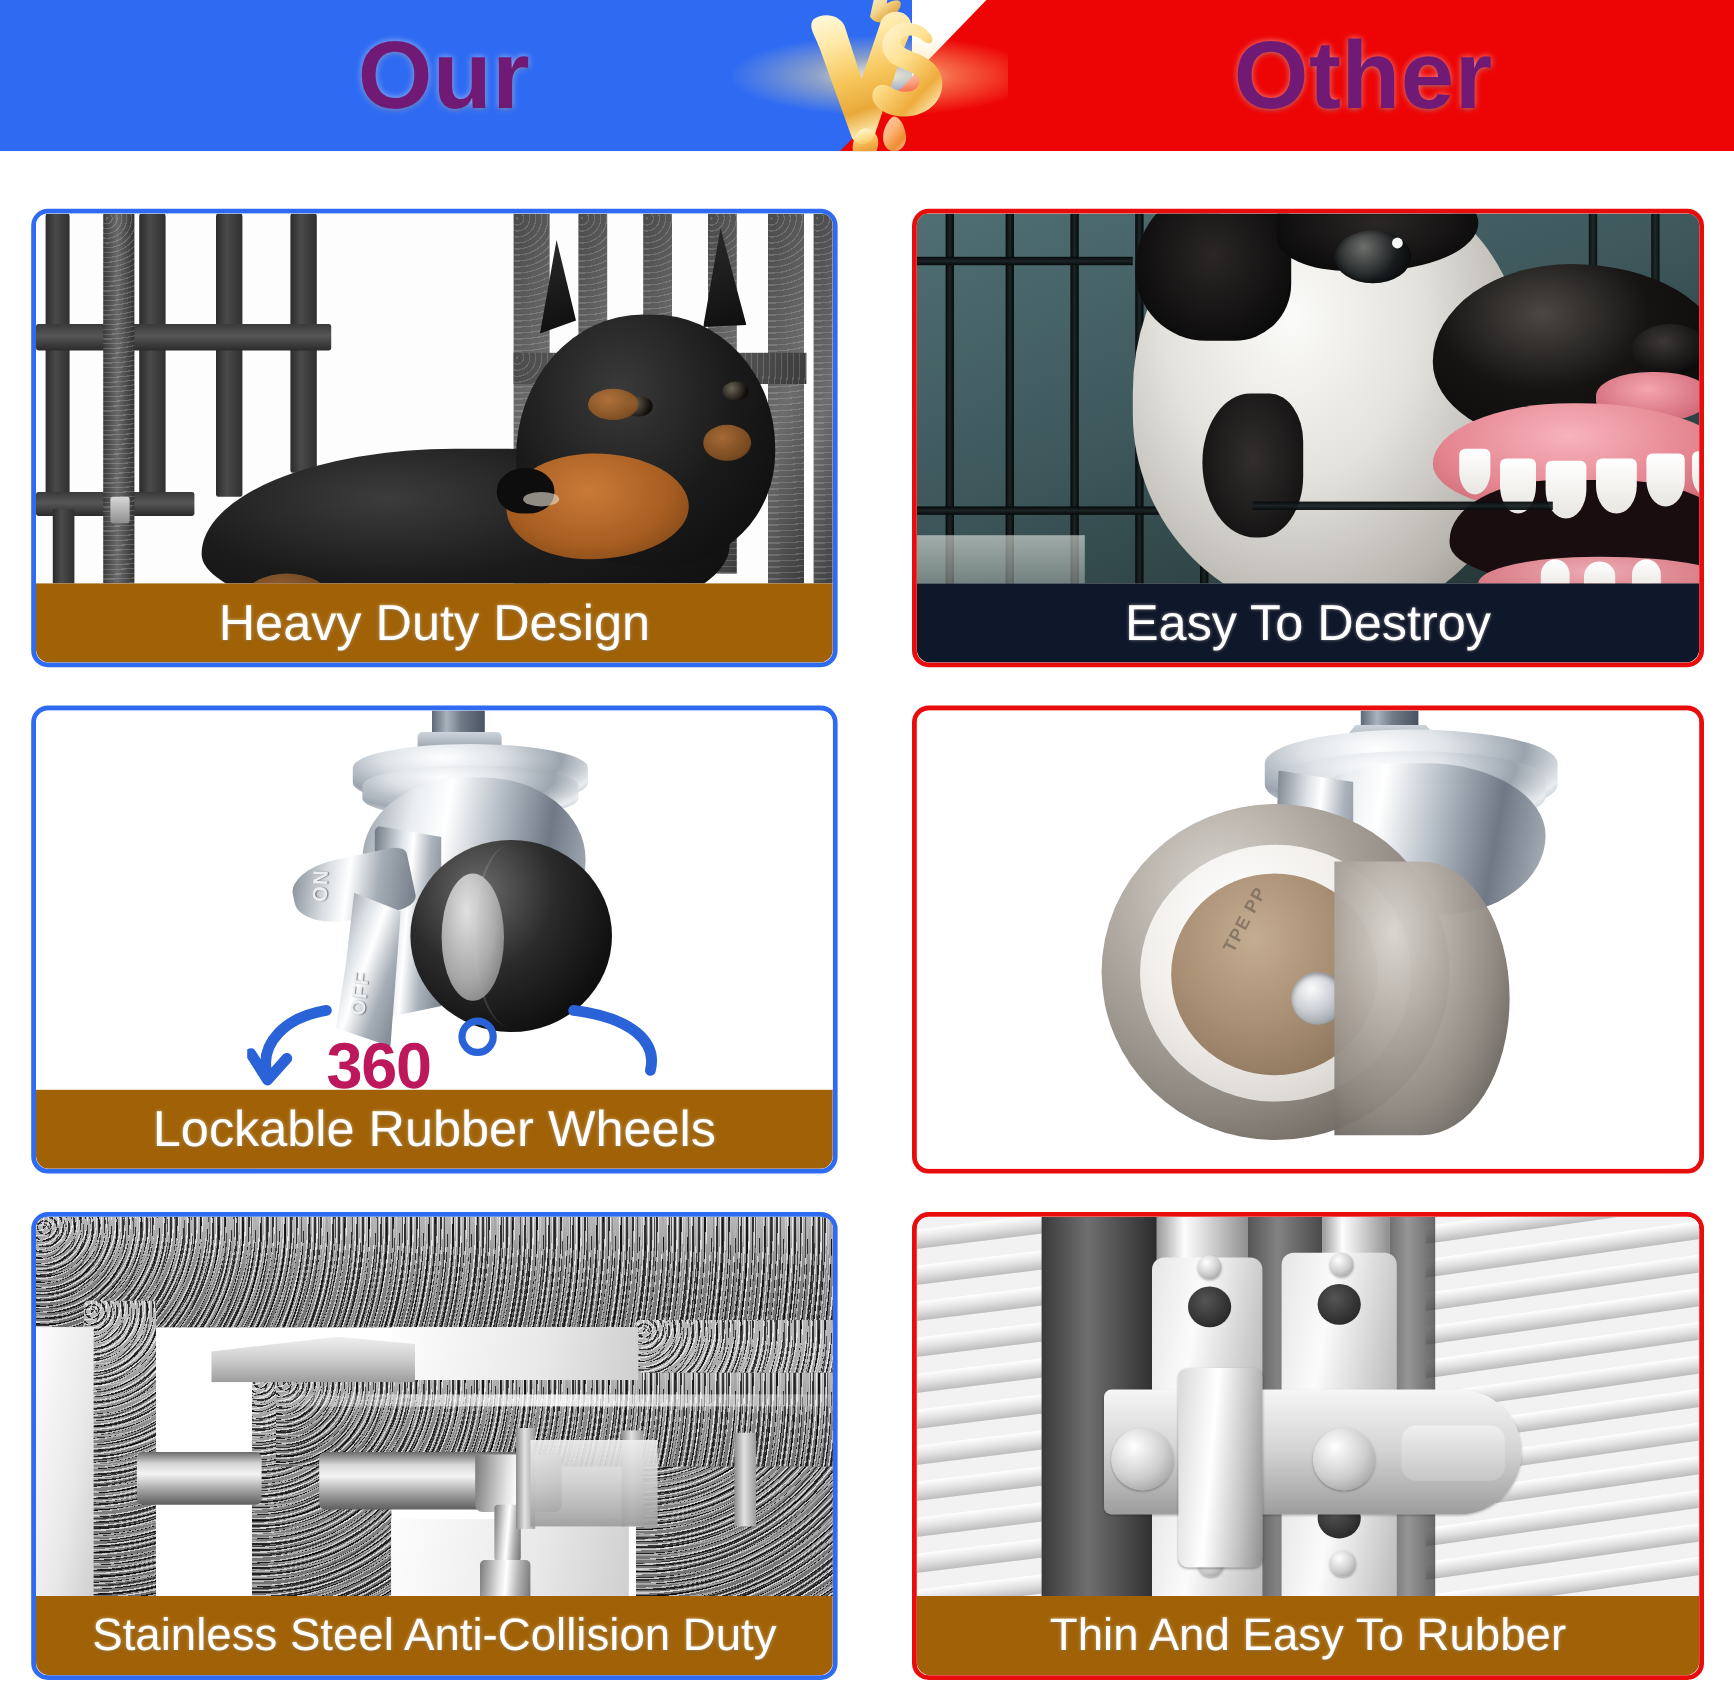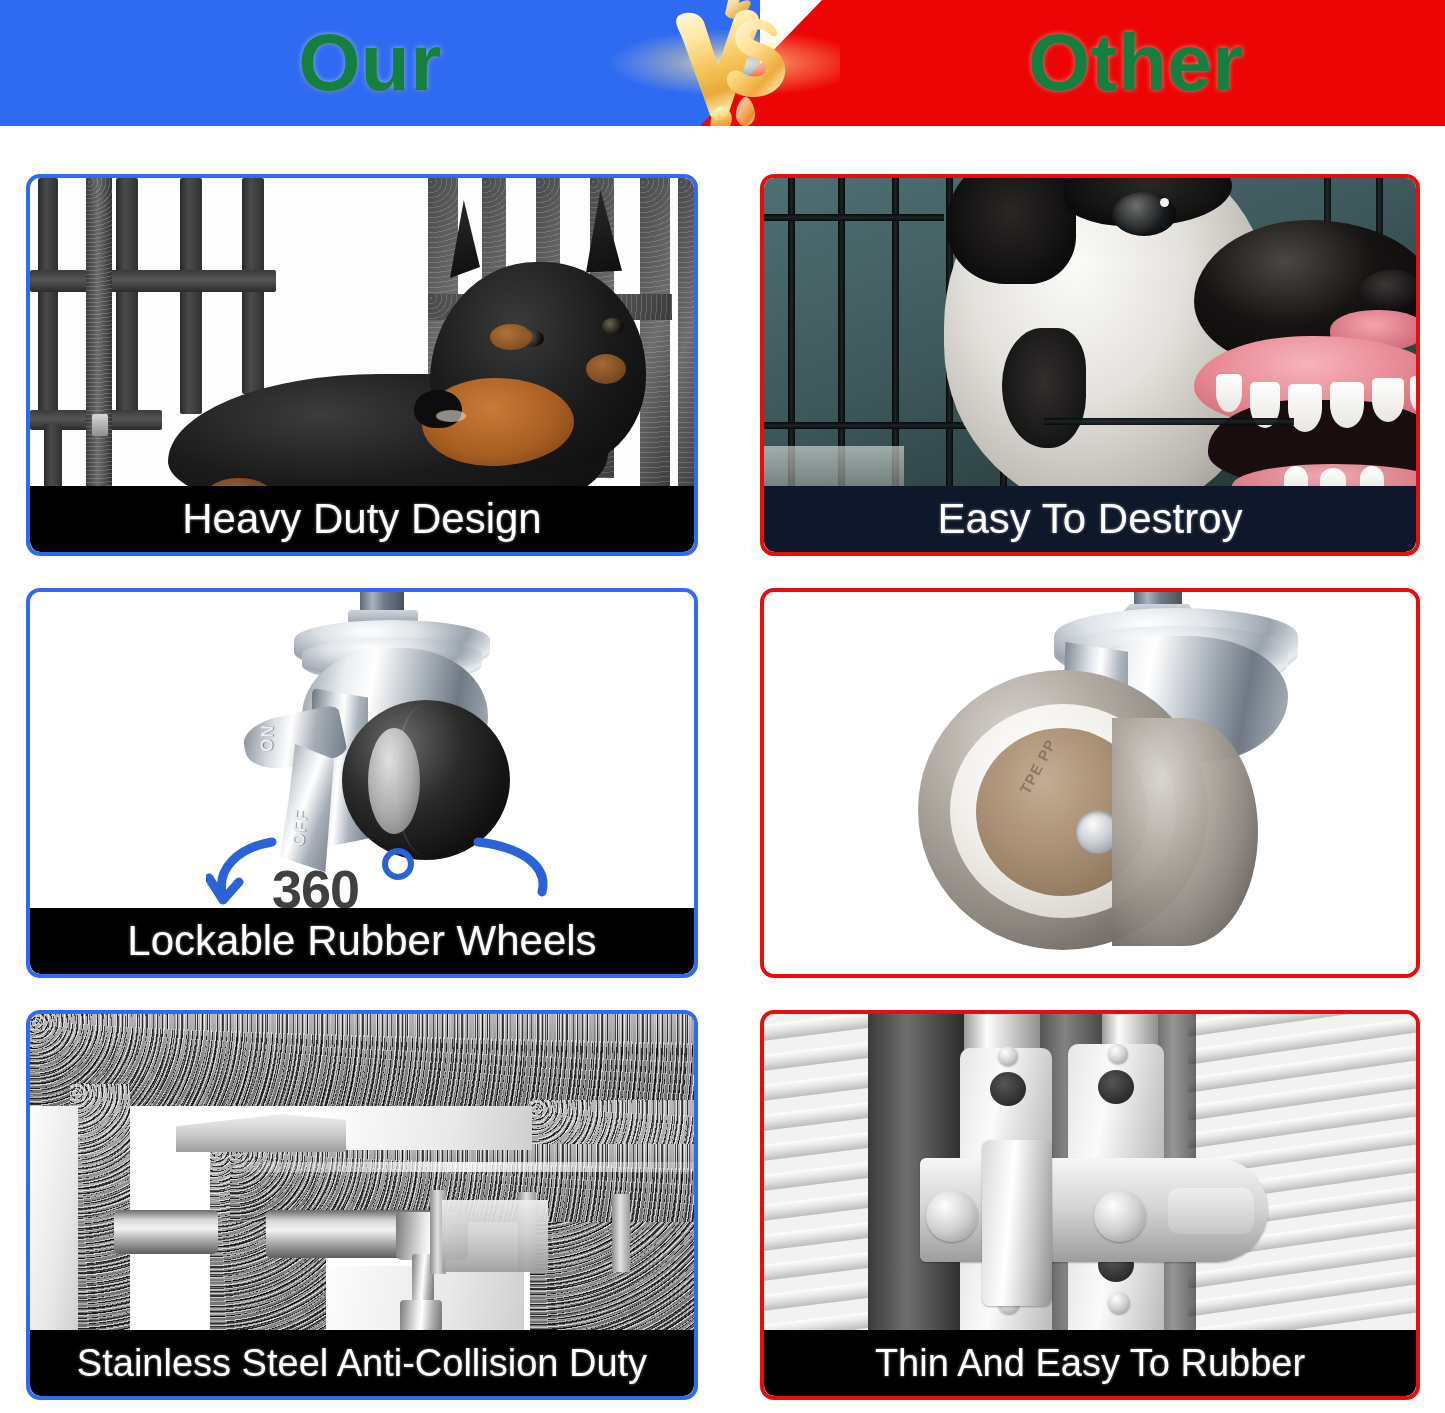--- a/index.html
+++ b/index.html
@@ -9,35 +9,35 @@
 
   
   .header{position:absolute;left:0;top:0;width:1445px;height:126px;overflow:hidden;}
   .hdr-blue{position:absolute;left:0;top:0;width:760px;height:126px;background:#2f6bf2;}
   .hdr-red{position:absolute;left:0;top:0;width:1445px;height:126px;background:#ed0505;
     clip-path:polygon(822px 0, 1445px 0, 1445px 126px, 700px 126px);}
   .hdr-glow{position:absolute;left:610px;top:30px;width:230px;height:66px;
     background:radial-gradient(ellipse at 55% 50%, rgba(255,245,210,.95) 0%, rgba(255,225,150,.45) 32%, rgba(255,210,120,0) 72%);
     pointer-events:none;}
   .hdr-title{position:absolute;top:0;height:126px;display:flex;align-items:center;justify-content:center;}
-  .hdr-title span{font-size:80px;font-weight:bold;color:#15803d;letter-spacing:.5px;
+  .hdr-title span{font-size:80px;font-weight:bold;color:#701a75;letter-spacing:.5px;
     text-shadow:0 0 5px rgba(255,255,255,.55), 0 2px 3px rgba(0,0,0,.22);}
   .hdr-left{left:60px;width:620px;}
   .hdr-right{left:826px;width:620px;}
   .vs-wrap{position:absolute;left:655px;top:-6px;width:150px;height:145px;}
 
   
   .grid{position:absolute;left:0;top:126px;width:1445px;height:1287px;}
   .cell{position:absolute;}
   .card{position:absolute;left:0;top:0;right:0;bottom:0;border-radius:14px;overflow:hidden;
     border:4px solid #2f6bf2;background:#fff;display:flex;flex-direction:column;}
   .card.red{border-color:#e80c0c;}
   .photo{position:relative;flex:1 1 auto;overflow:hidden;background:#fff;}
   .caption{flex:0 0 auto;height:66px;display:flex;align-items:center;justify-content:center;
-    background:#000000;border-radius:0 0 11px 11px;}
+    background:#a16207;border-radius:0 0 11px 11px;}
   .caption.red{background:#0f172a;}
   .caption span{color:#fff;font-size:42px;font-weight:normal;white-space:nowrap;
     text-shadow:0 0 3px rgba(255,255,255,.5),0 2px 2px rgba(0,0,0,.18);}
   .caption.tight span{font-size:38px;}
 
   
   .p1{background:#fdfdfd;}
   .bar-v{position:absolute;background:linear-gradient(90deg,#2b2b2b,#4a4a4a 40%,#303030);border-radius:2px;}
   .bar-h{position:absolute;background:linear-gradient(180deg,#3a3a3a,#565656 45%,#2b2b2b);border-radius:2px;}
   .post{position:absolute;background:
@@ -86,21 +86,21 @@
     background:linear-gradient(100deg,#8f98a2 0%,#e9edf1 22%,#ffffff 36%,#b6bec7 56%,#6f7884 78%,#aeb6bf 100%);}
   .cast-fork{position:absolute;border-radius:6px;
     background:linear-gradient(95deg,#6d7681,#dfe4e9 35%,#ffffff 48%,#aab2bb 70%,#767f8a);}
   .rub-wheel{position:absolute;border-radius:50%;
     background:radial-gradient(ellipse at 34% 26%, #6a6a6a 0%, #2b2b2b 40%, #121212 72%, #050505 100%);}
   .rub-groove{position:absolute;border-radius:50%;border-left:3px solid rgba(255,255,255,.12);}
   .lock-lever{position:absolute;
     background:linear-gradient(110deg,#7c858f,#d9dee3 30%,#ffffff 46%,#a6aeb7 68%,#717a85);}
   .lever-txt{position:absolute;color:#eceff2;font-size:17px;font-weight:bold;letter-spacing:1px;
     text-shadow:0 1px 1px rgba(0,0,0,.45);}
-  .deg-txt{position:absolute;color:#404040;font-size:54px;font-weight:bold;letter-spacing:-1px;}
+  .deg-txt{position:absolute;color:#be185d;font-size:54px;font-weight:bold;letter-spacing:-1px;}
 
   
   .p4{background:#ffffff;}
   .ny-wheel{position:absolute;border-radius:50%;
     background:radial-gradient(ellipse at 34% 26%, #d9d5cf 0%, #b0a9a1 34%, #8d867f 62%, #615b55 88%, #4a4540 100%);}
   .ny-rim{position:absolute;border-radius:50%;
     background:radial-gradient(ellipse at 38% 30%, #ffffff 0%, #f1eeea 45%, #c8c2bb 100%);}
   .ny-hub{position:absolute;border-radius:50%;
     background:radial-gradient(ellipse at 40% 32%, #c4ac92 0%, #a98f74 45%, #7d6850 100%);}
   .ny-emb{position:absolute;color:#6d6055;font-size:15px;font-weight:bold;letter-spacing:1px;opacity:.65;}

